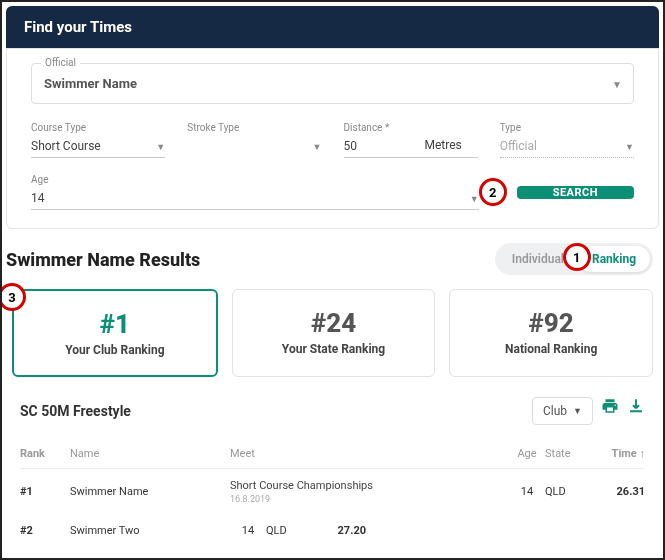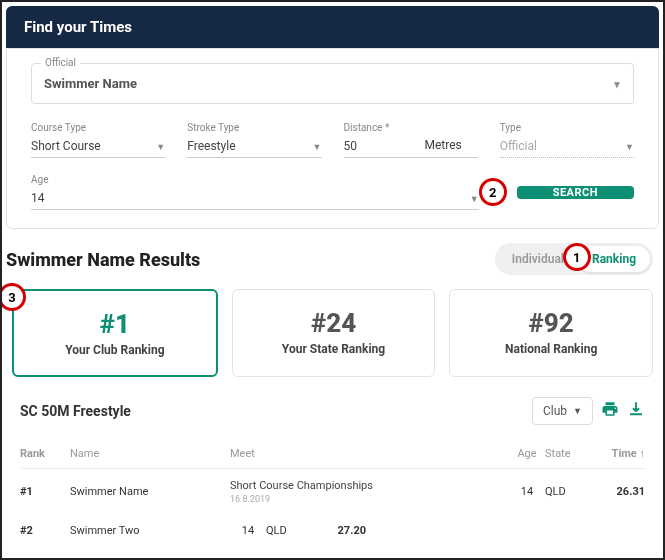--- a/index.html
+++ b/index.html
@@ -33,21 +33,21 @@
 .rank-card{flex:1;border:1px solid #e3e3e3;border-radius:6px;padding:18px 8px;text-align:center}
 .rank-card.active{border:2px solid #0d8f76}
 .rank-num{font-size:26px;font-weight:800;margin-bottom:4px}
 .rank-card.active .rank-num{color:#0d8f76}
 .rank-card:not(.active) .rank-num{color:#555}
 .rank-lbl{font-size:12px;font-weight:700;color:#444}
 .callout-3{position:absolute;left:-4px;top:-6px}
 .tbl-section{padding:0 18px}
 .tbl-head{display:flex;align-items:center;justify-content:space-between;margin-bottom:14px}
 .tbl-title{font-weight:700;font-size:14px;color:#333}
-.tbl-actions{display:flex;align-items:center;gap:8px}
+.tbl-actions{display:flex;gap:8px}
 .club-sel{border:1px solid #ddd;border-radius:4px;padding:6px 10px;font-size:12px;color:#555;display:flex;align-items:center;gap:6px}
 .icon-btn{color:#0d8f76;font-size:16px;cursor:pointer}
 .grid{width:100%;font-size:11px}
 .grid-head{display:flex;color:#999;padding:8px 0;border-bottom:1px solid #eee}
 .grid-row{display:flex;padding:10px 0;align-items:center;color:#333}
 .c-rank{width:50px;font-weight:700}
 .c-name{width:160px}
 .c-meet{flex:1}
 .c-meet .m1{color:#444}
 .c-meet .m2{color:#aaa;font-size:9px;margin-top:2px}
@@ -70,21 +70,20 @@
   </div>
 
   <div class="row">
     <div class="filter">
       <span class="filter-label">Course Type</span>
       <div class="filter-val">Short Course</div>
       <span class="chev2">▼</span>
     </div>
     <div class="filter">
       <span class="filter-label">Stroke Type</span>
-      <div class="filter-val">Freestyle</div>
       <span class="chev2">▼</span>
     </div>
     <div class="filter">
       <span class="filter-label">Distance *</span>
       <div class="filter-val">50</div>
       <span class="unit">Metres</span>
     </div>
     <div class="filter">
       <span class="filter-label">Type</span>
       <div class="filter-val dotted">Official</div>

